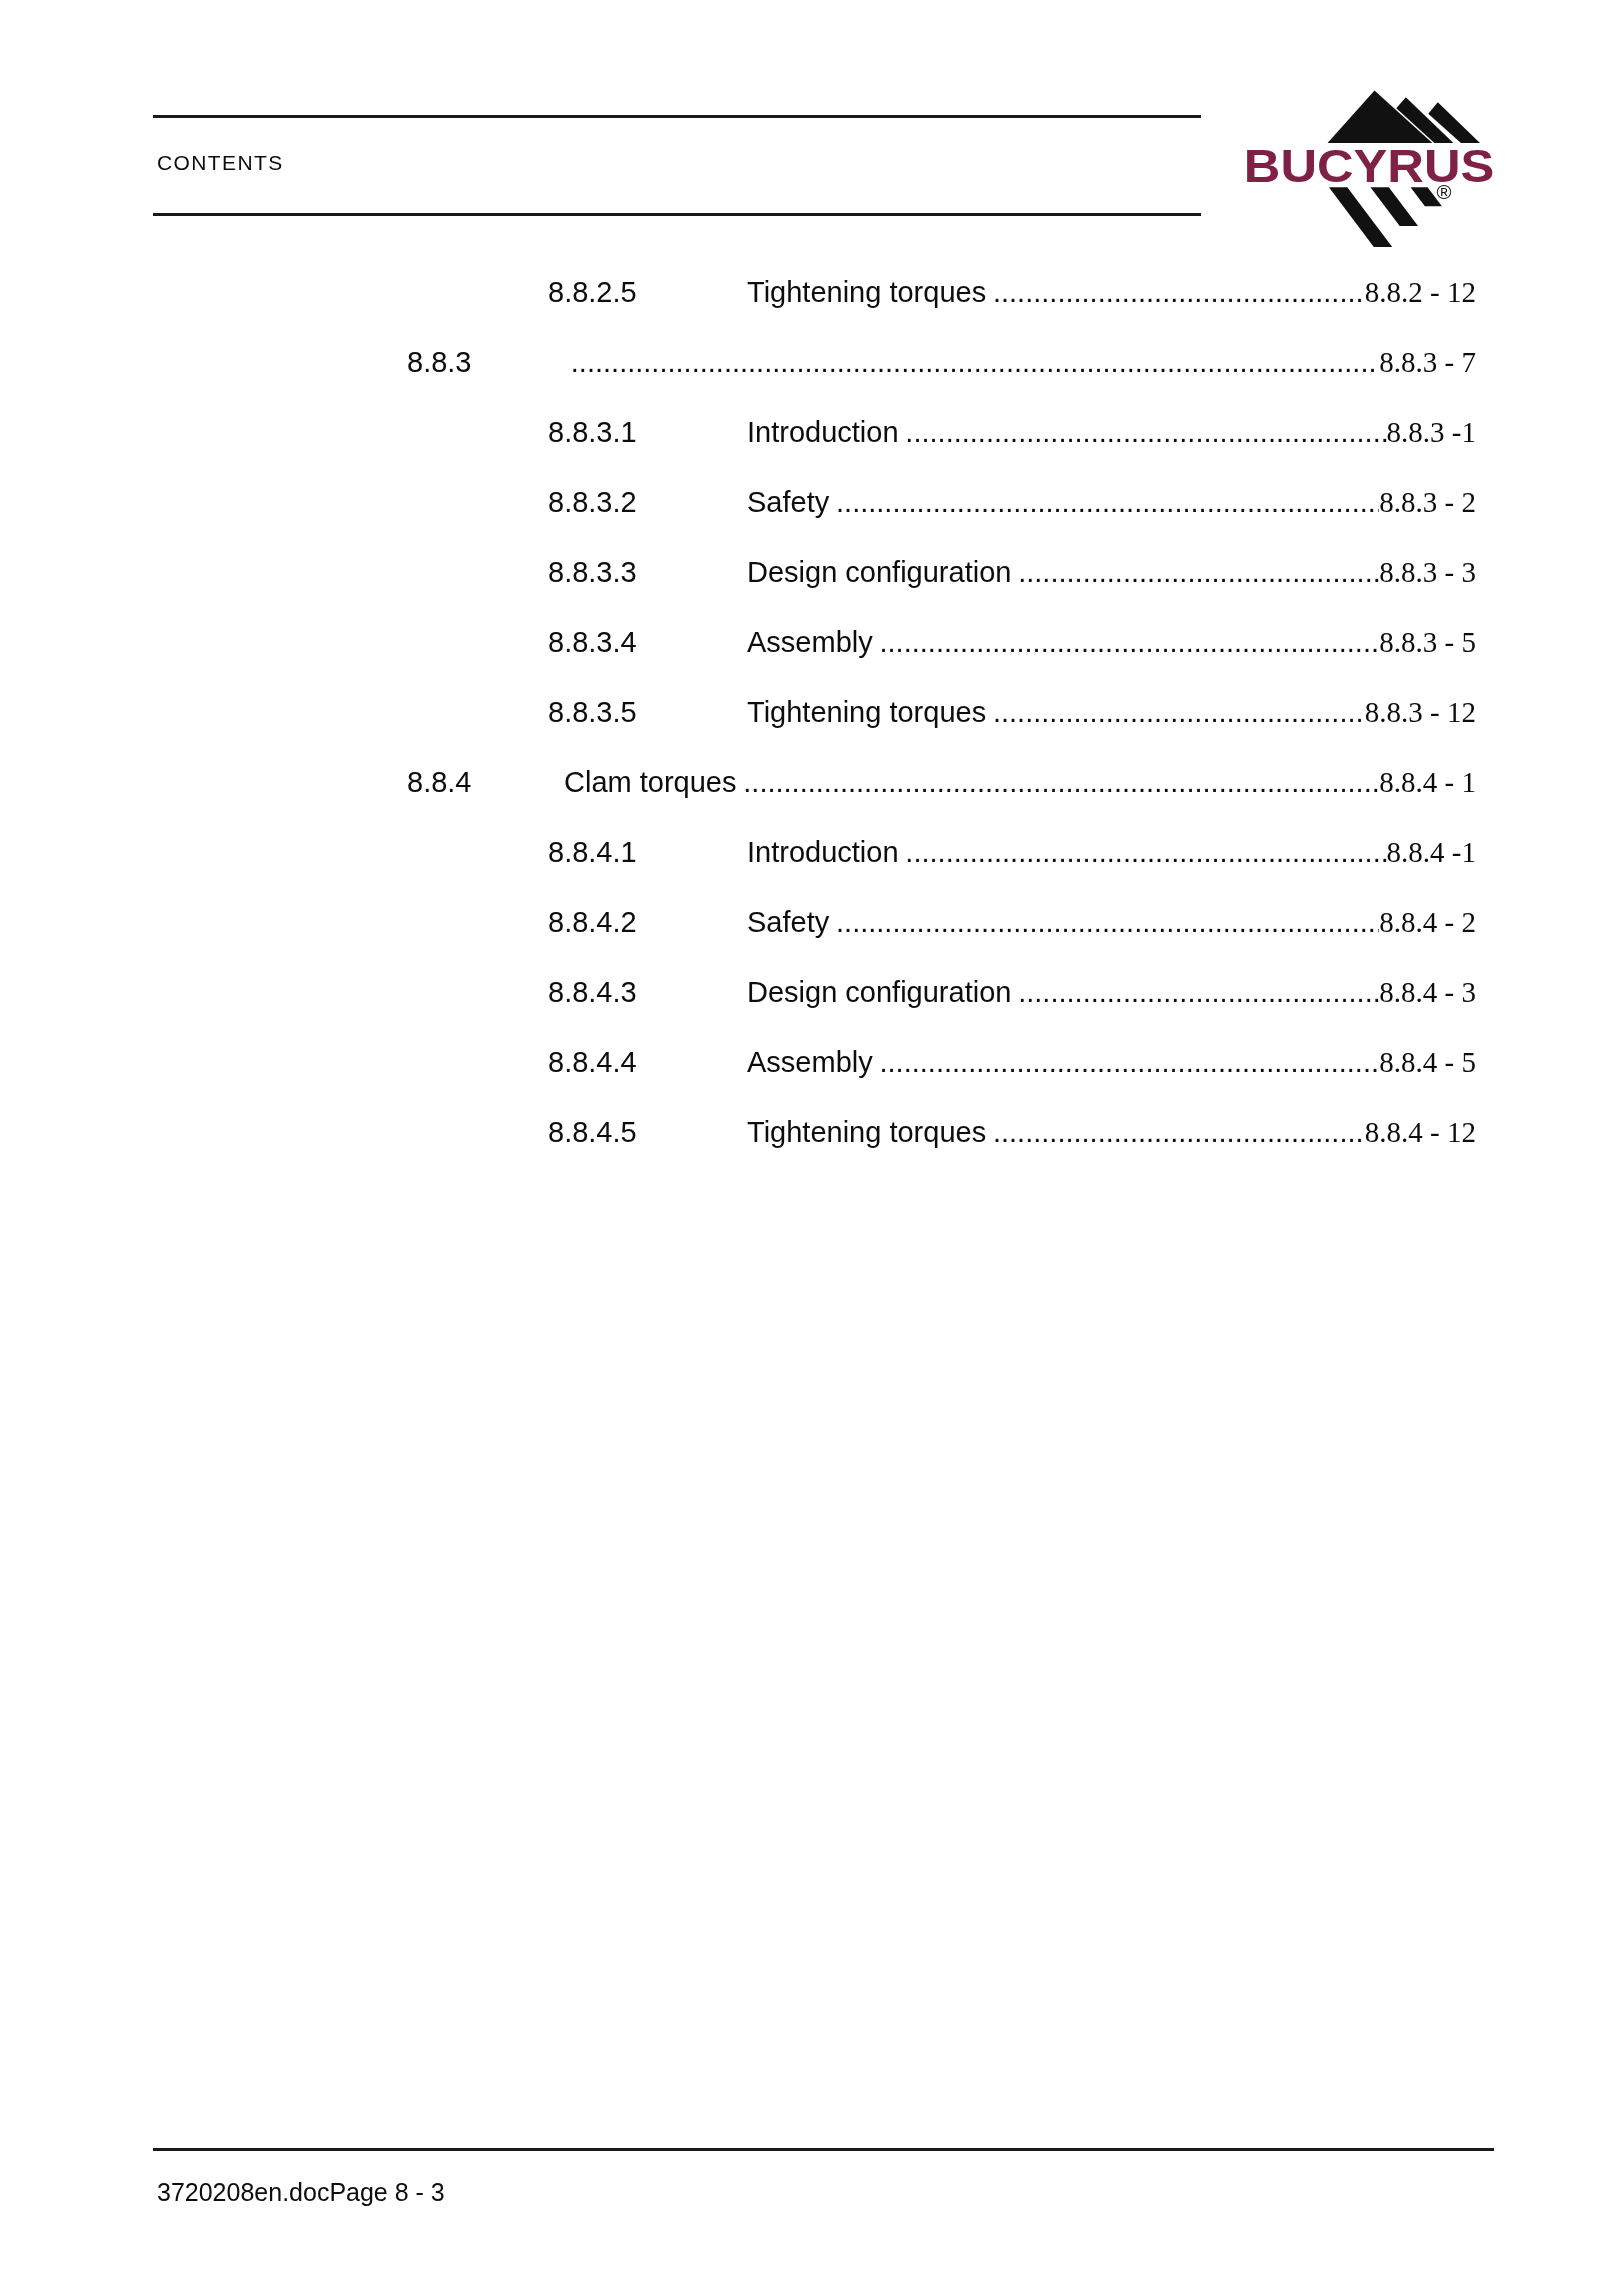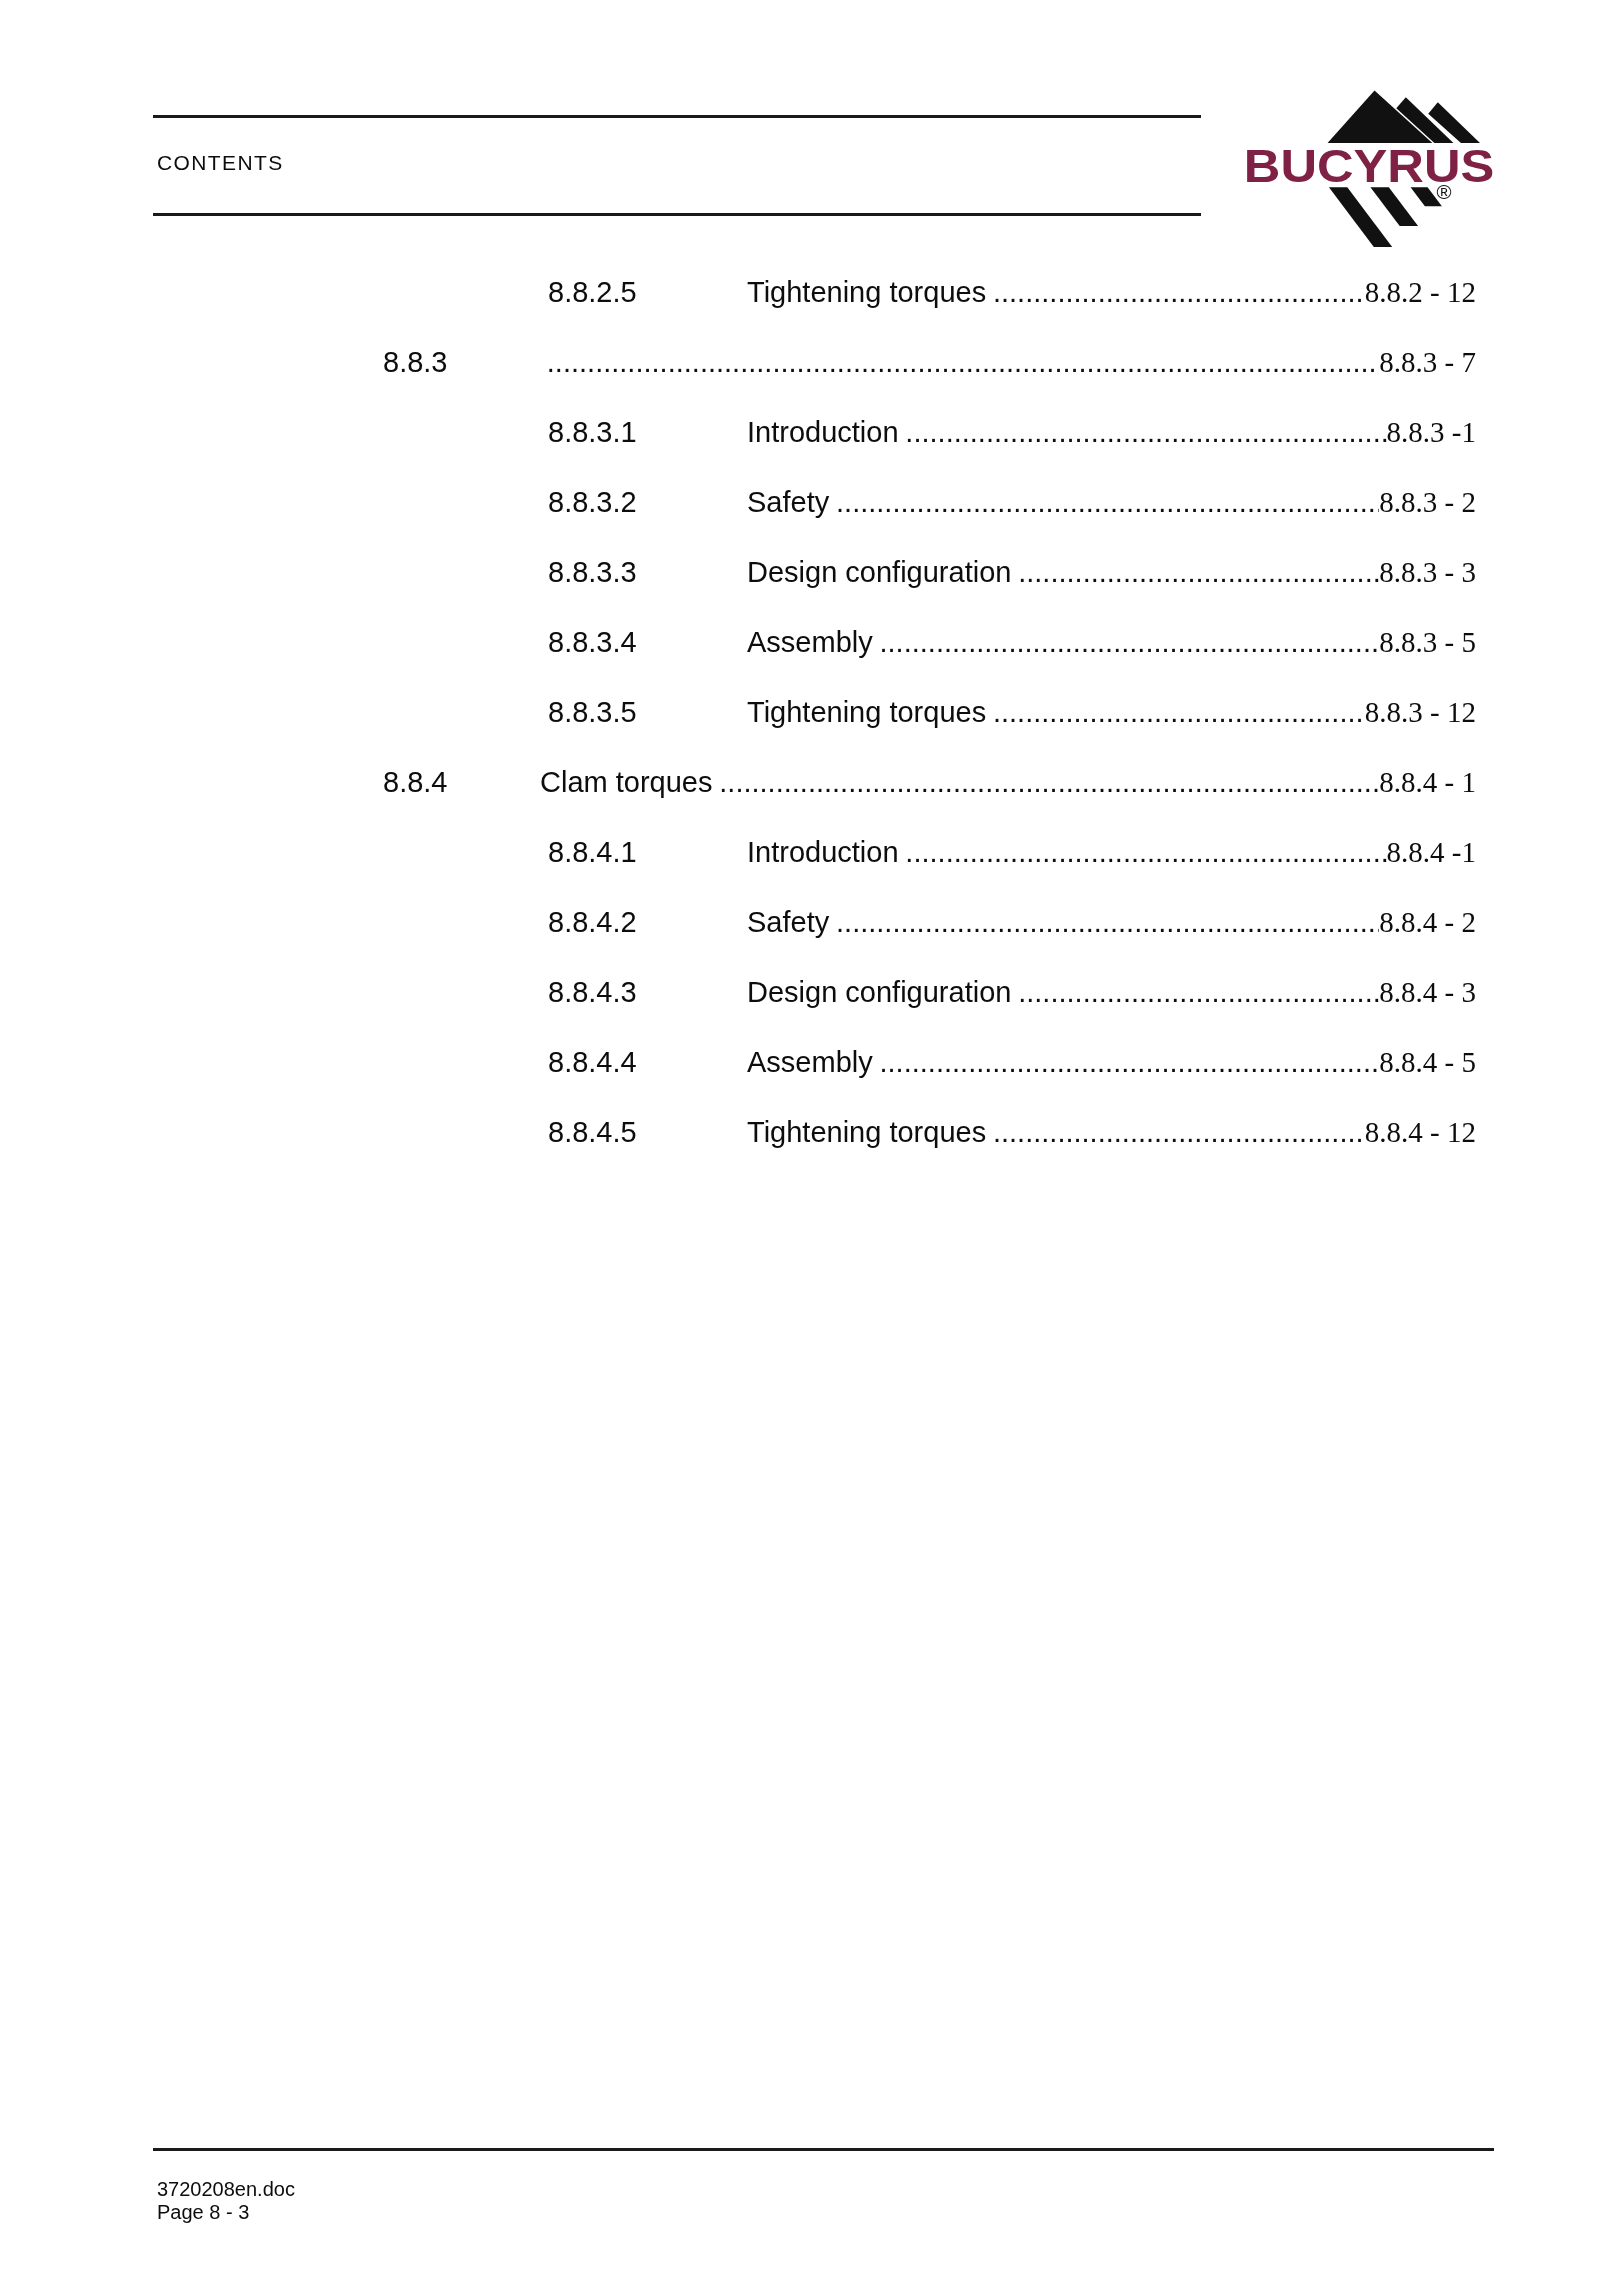--- a/index.html
+++ b/index.html
@@ -51,40 +51,39 @@
     display: flex;
     align-items: baseline;
     height: 70px;
     line-height: 70px;
     font-size: 29px;
     white-space: nowrap;
   }
   .toc-row.lvl2 { padding-left: 383px; }
   .toc-row.lvl3 { padding-left: 540px; margin-left: 8px; }
   .toc-num  { flex: 0 0 auto; }
-  .lvl2 .toc-num { width: 157px; }
+  .lvl2 .toc-num { width: 157px; margin-left: 24px; }
   .lvl3 .toc-num { width: 199px; }
   .toc-title { flex: 0 0 auto; }
   .toc-dots {
     flex: 1 1 0;
     min-width: 0;
     overflow: hidden;
     margin-left: 6.8px;
   }
   .toc-page { flex: 0 0 auto; font-family: Liberation Serif, serif; }
 
   .footer {
     position: absolute;
     left: 157px;
     top: 2178px;
     width: 1340px;
     display: flex;
     justify-content: flex-start;
-    font-size: 20px;
-    flex-direction: column;
+    font-size: 25px;
   }
 </style>
 </head>
 <body>
 
 <div>
 
   <div class="rule rule-header-top"></div>
   <div class="header-title">CONTENTS</div>
   <div class="rule rule-header-bottom"></div>

